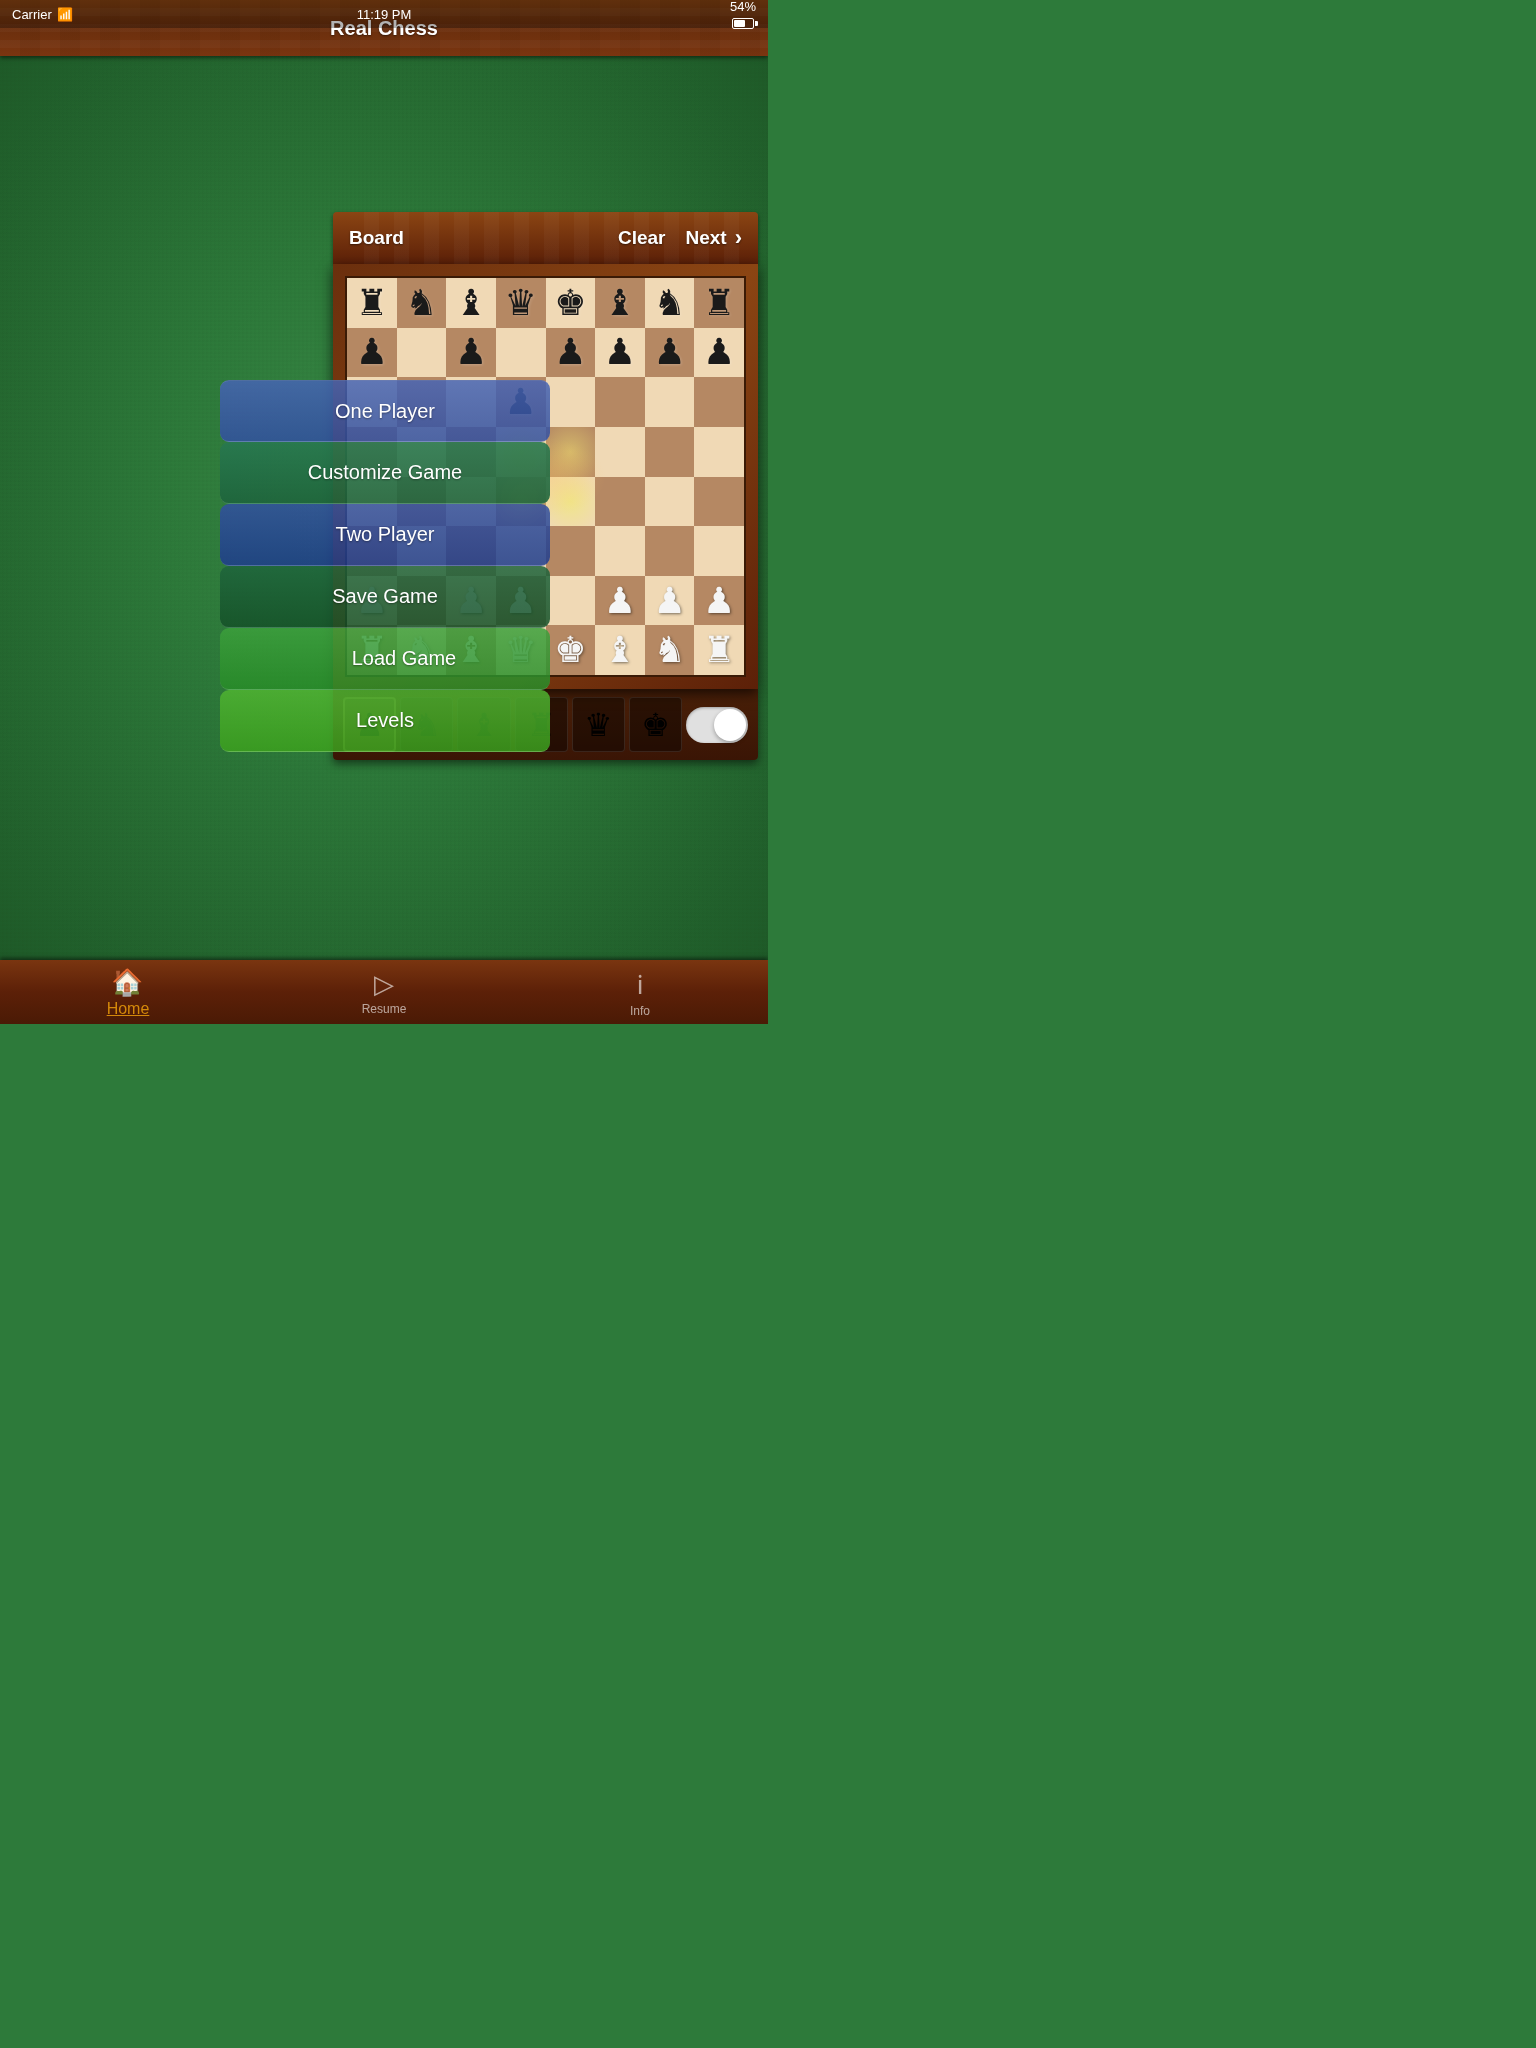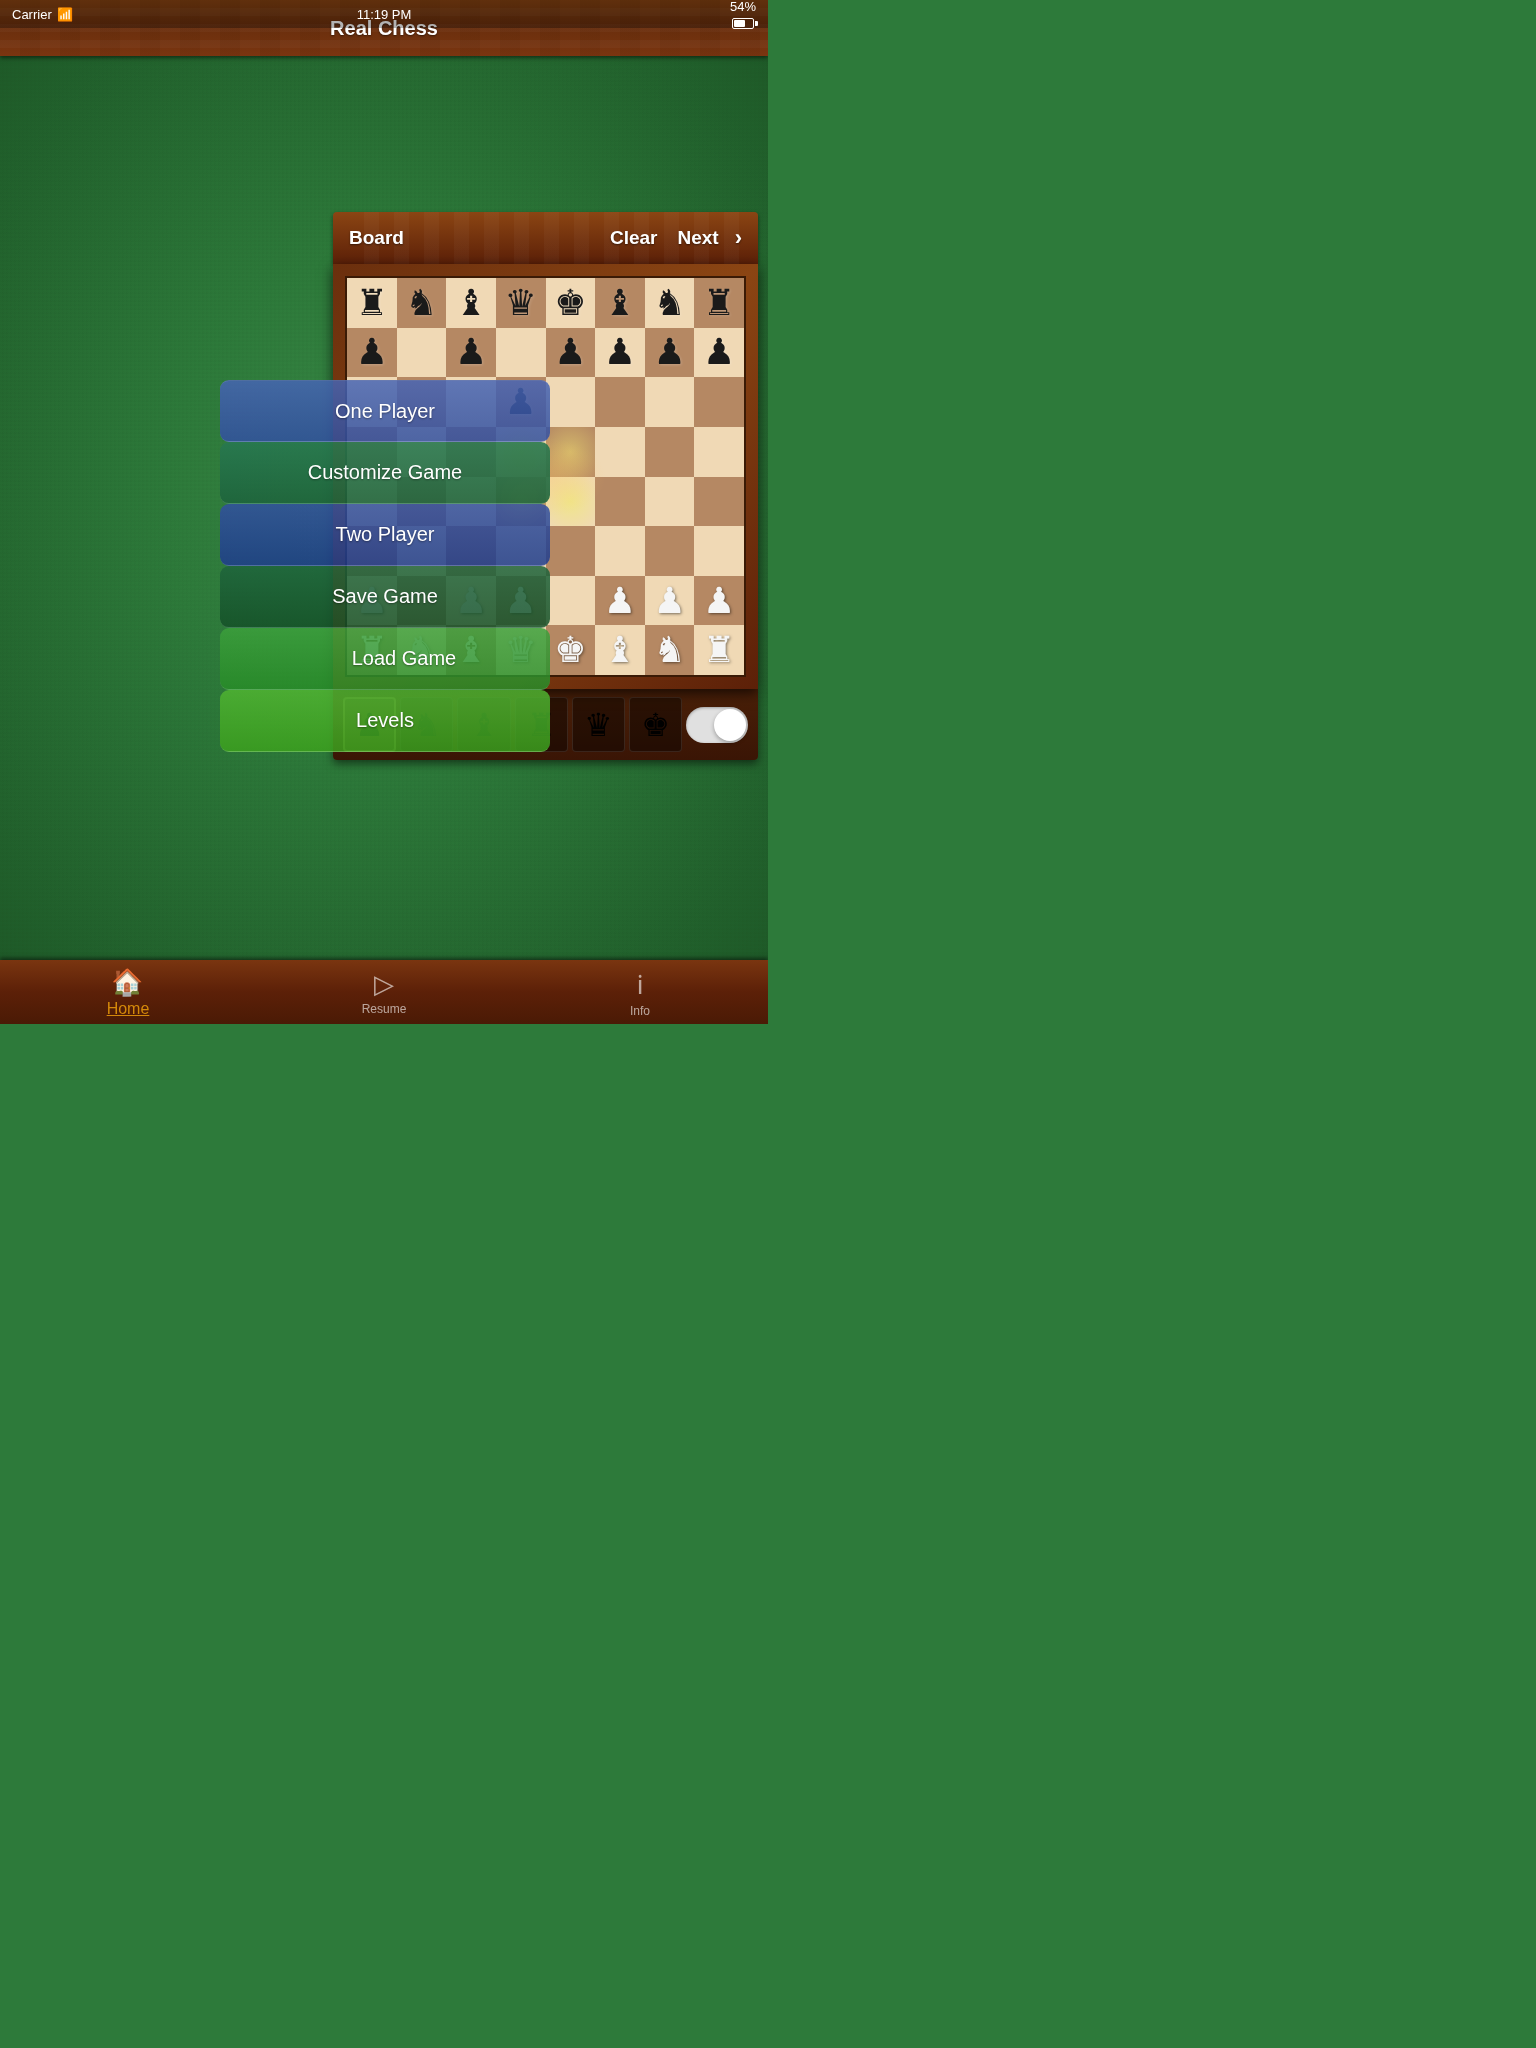--- a/index.html
+++ b/index.html
@@ -141,21 +141,21 @@
     }
     .header-btn {
       color: white;
       font-size: 19px;
       font-weight: 600;
       cursor: pointer;
       text-shadow: 0 1px 2px rgba(0,0,0,0.5);
       z-index: 1;
     }
     .header-btn-board { margin-right: auto; }
-    .header-btn-next { display: flex; align-items: center; gap: 16px; }
+    .header-btn-next { display: flex; align-items: center; gap: 8px; }
     .chevron { font-size: 22px; }
 
     
     #chess-board-container {
       background: linear-gradient(135deg, #6B2F0D, #8B4513, #5c2008);
       padding: 12px;
       box-shadow: 0 4px 12px rgba(0,0,0,0.7);
     }
     #chess-board {
       display: grid;

